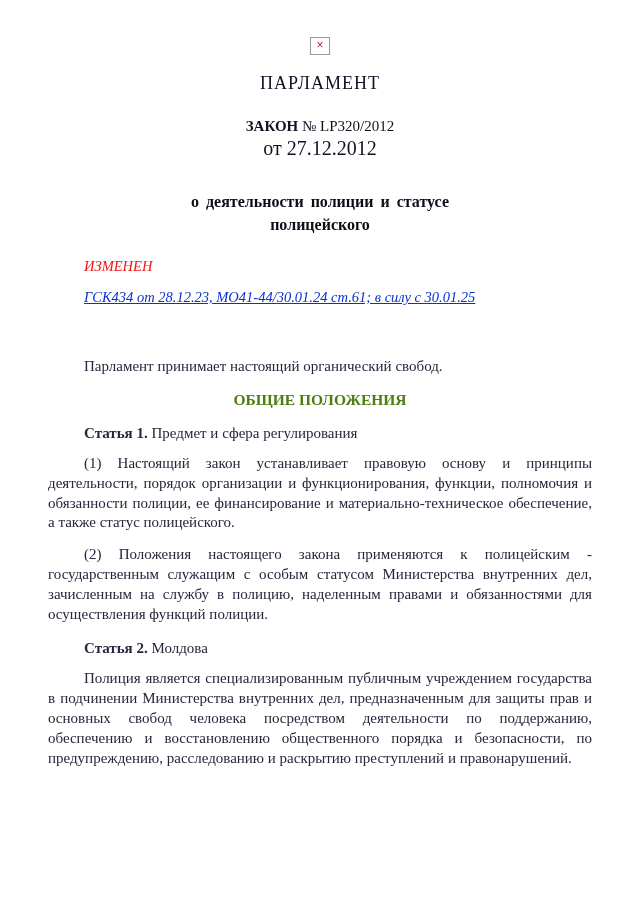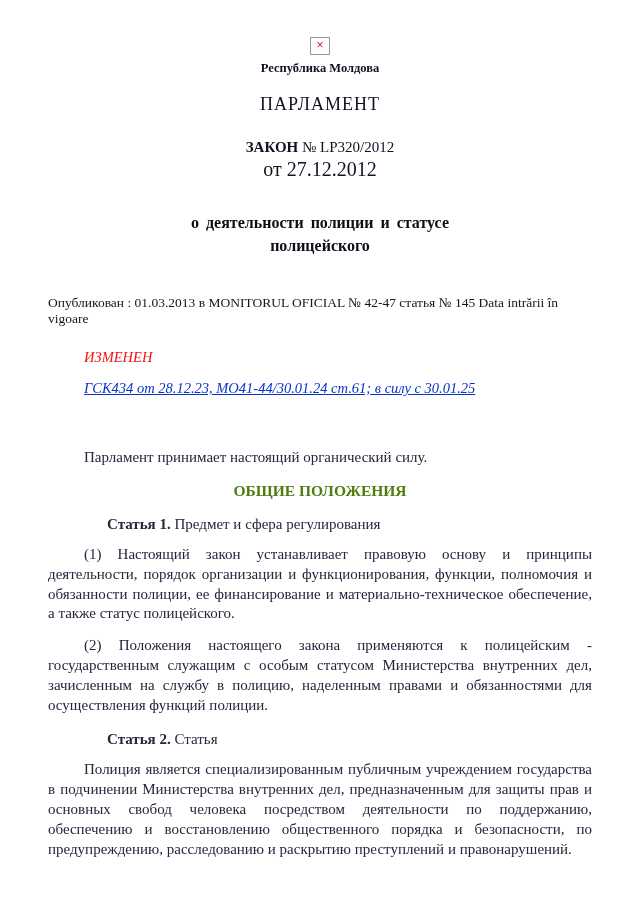--- a/index.html
+++ b/index.html
@@ -101,67 +101,65 @@
     font-weight: bold;
     font-size: 15.5px;
     margin: 16px 0 0 0;
     color: #4d7c0f;
   }
   .article-heading {
     margin: 16px 0 0 0;
     text-indent: 36px;
     font-size: 15px;
   }
-  .article-heading .art-label { font-weight: bold; margin-left: 23px; }
+  .article-heading .art-label { font-weight: bold; }
   .para {
     margin: 12px 0 0 0;
     text-indent: 36px;
     text-align: justify;
     line-height: 1.32;
     font-size: 15px;
   }
 </style>
 </head>
 <body>
 
 <div class="page">
 
   <div class="broken-img-wrap">
     <span class="broken-img">×</span>
   </div>
 
-  <div class="country">Республика Молдова</div>
 
   <div class="institution">ПАРЛАМЕНТ</div>
 
   <div class="law-line">
     <span class="law-label">ЗАКОН</span><span> № LP320/2012</span>
   </div>
 
   <div class="law-date">от 27.12.2012</div>
 
   <div class="doc-title">о деятельности полиции и статусе полицейского</div>
 
-  <div class="published">Опубликован : 01.03.2013 в MONITORUL OFICIAL № 42-47 статья № 145 Data intrării în vigoare</div>
 
   <div class="amended">ИЗМЕНЕН</div>
 
   <div class="amend-link-line">
     <a class="amend-link">ГСК434 от 28.12.23, МО41-44/30.01.24 ст.61; в силу с 30.01.25</a>
   </div>
 
-  <div class="intro">Парламент принимает настоящий органический силу.</div>
+  <div class="intro">Парламент принимает настоящий органический свобод.</div>
 
 
   <div class="chapter-title">ОБЩИЕ ПОЛОЖЕНИЯ</div>
 
   <div class="article-heading">
     <span class="art-label">Статья 1.</span><span> Предмет и сфера регулирования</span>
   </div>
   <div class="para">(1) Настоящий закон устанавливает правовую основу и принципы деятельности, порядок организации и функционирования, функции, полномочия и обязанности полиции, ее финансирование и материально-техническое обеспечение, а также статус полицейского.</div>
   <div class="para">(2) Положения настоящего закона применяются к полицейским - государственным служащим с особым статусом Министерства внутренних дел, зачисленным на службу в полицию, наделенным правами и обязанностями для осуществления функций полиции.</div>
 
   <div class="article-heading">
-    <span class="art-label">Статья 2.</span><span> Статья</span>
+    <span class="art-label">Статья 2.</span><span> Молдова</span>
   </div>
   <div class="para">Полиция является специализированным публичным учреждением государства в подчинении Министерства внутренних дел, предназначенным для защиты прав и основных свобод человека посредством деятельности по поддержанию, обеспечению и восстановлению общественного порядка и безопасности, по предупреждению, расследованию и раскрытию преступлений и правонарушений.</div>
 
 </div>
 
 </body></html>

